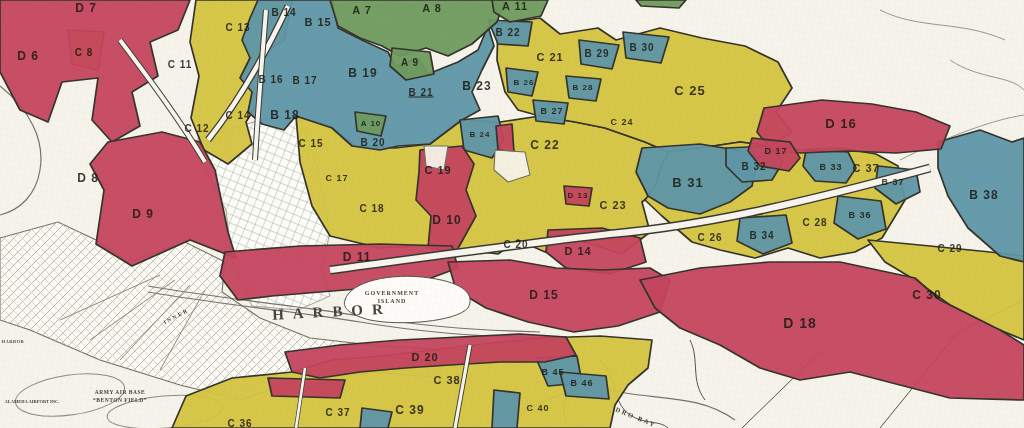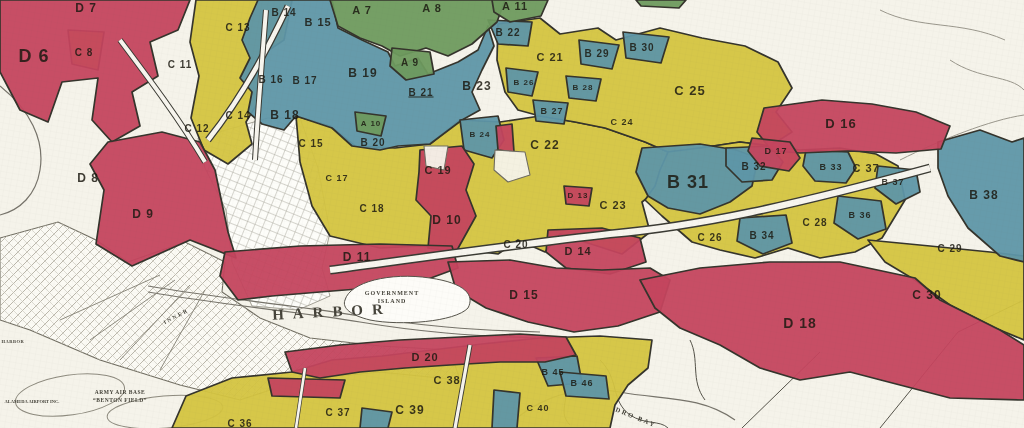--- a/index.html
+++ b/index.html
@@ -168,21 +168,21 @@
       <span class="rlabel" style="left: 373px; top: 142px;">B 20</span>
       <span class="rlabel" style="left: 421px; top: 92px; text-decoration: underline;">B 21</span>
       <span class="rlabel" style="left: 508px; top: 32px;">B 22</span>
       <span class="rlabel" style="left: 477px; top: 86px; font-size: 12px;">B 23</span>
       <span class="rlabel" style="left: 480px; top: 134px; font-size: 8px;">B 24</span>
       <span class="rlabel" style="left: 524px; top: 82px; font-size: 8px;">B 26</span>
       <span class="rlabel" style="left: 552px; top: 111px; font-size: 9px;">B 27</span>
       <span class="rlabel" style="left: 583px; top: 87px; font-size: 8px;">B 28</span>
       <span class="rlabel" style="left: 597px; top: 53px;">B 29</span>
       <span class="rlabel" style="left: 642px; top: 47px;">B 30</span>
-      <span class="rlabel" style="left: 688px; top: 182px; font-size: 18px;">B 31</span>
+      <span class="rlabel" style="left: 688px; top: 182px; font-size: 13px;">B 31</span>
       <span class="rlabel" style="left: 754px; top: 166px;">B 32</span>
       <span class="rlabel" style="left: 831px; top: 167px; font-size: 9px;">B 33</span>
       <span class="rlabel" style="left: 762px; top: 235px;">B 34</span>
       <span class="rlabel" style="left: 860px; top: 215px; font-size: 9px;">B 36</span>
       <span class="rlabel" style="left: 893px; top: 182px; font-size: 9px;">B 37</span>
       <span class="rlabel" style="left: 984px; top: 195px; font-size: 12px;">B 38</span>
       <span class="rlabel" style="left: 553px; top: 372px; font-size: 9px;">B 45</span>
       <span class="rlabel" style="left: 582px; top: 383px; font-size: 9px;">B 46</span>
       <span class="rlabel" style="left: 84px; top: 52px;">C 8</span>
       <span class="rlabel" style="left: 180px; top: 64px;">C 11</span>
@@ -202,29 +202,29 @@
       <span class="rlabel" style="left: 710px; top: 237px;">C 26</span>
       <span class="rlabel" style="left: 815px; top: 222px;">C 28</span>
       <span class="rlabel" style="left: 950px; top: 248px;">C 29</span>
       <span class="rlabel" style="left: 927px; top: 295px; font-size: 12px;">C 30</span>
       <span class="rlabel" style="left: 240px; top: 423px;">C 36</span>
       <span class="rlabel" style="left: 866px; top: 168px; font-size: 11px;">C 37</span>
       <span class="rlabel" style="left: 338px; top: 412px;">C 37</span>
       <span class="rlabel" style="left: 447px; top: 380px; font-size: 11px;">C 38</span>
       <span class="rlabel" style="left: 410px; top: 410px; font-size: 12px;">C 39</span>
       <span class="rlabel" style="left: 538px; top: 408px; font-size: 9px;">C 40</span>
-      <span class="rlabel" style="left: 34px; top: 56px; font-size: 18px;">D 6</span>
+      <span class="rlabel" style="left: 28px; top: 56px; font-size: 12px;">D 6</span>
       <span class="rlabel" style="left: 86px; top: 8px; font-size: 12px;">D 7</span>
       <span class="rlabel" style="left: 88px; top: 178px; font-size: 12px;">D 8</span>
       <span class="rlabel" style="left: 143px; top: 214px; font-size: 12px;">D 9</span>
       <span class="rlabel" style="left: 447px; top: 220px; font-size: 12px;">D 10</span>
       <span class="rlabel" style="left: 357px; top: 257px; font-size: 12px;">D 11</span>
       <span class="rlabel" style="left: 578px; top: 195px; font-size: 8px;">D 13</span>
       <span class="rlabel" style="left: 578px; top: 251px; font-size: 11px;">D 14</span>
-      <span class="rlabel" style="left: 524px; top: 295px; font-size: 12px;">D 15</span>
+      <span class="rlabel" style="left: 544px; top: 295px; font-size: 12px;">D 15</span>
       <span class="rlabel" style="left: 841px; top: 123px; font-size: 13px;">D 16</span>
       <span class="rlabel" style="left: 776px; top: 151px; font-size: 9px;">D 17</span>
       <span class="rlabel" style="left: 800px; top: 323px; font-size: 14px;">D 18</span>
       <span class="rlabel" style="left: 425px; top: 357px; font-size: 11px;">D 20</span>
       <span class="glabel" style="left: 332px; top: 312px; font-size: 15px; letter-spacing: 9px; transform: translate(-50%, -50%) rotate(-3deg);">HARBOR</span>
       <span class="glabel" style="left: 392px; top: 293px; font-size: 6px; letter-spacing: 1px; transform: translate(-50%, -50%);">GOVERNMENT</span>
       <span class="glabel" style="left: 392px; top: 301px; font-size: 6px; letter-spacing: 1px; transform: translate(-50%, -50%);">ISLAND</span>
       <span class="glabel" style="left: 120px; top: 392px; font-size: 5.5px; letter-spacing: 0.5px; transform: translate(-50%, -50%);">ARMY AIR BASE</span>
       <span class="glabel" style="left: 120px; top: 400px; font-size: 5.5px; letter-spacing: 0.5px; transform: translate(-50%, -50%);">“BENTON FIELD”</span>
       <span class="glabel" style="left: 32px; top: 401px; font-size: 4.5px; letter-spacing: 0px; transform: translate(-50%, -50%);">ALAMEDA AIRPORT INC.</span>

